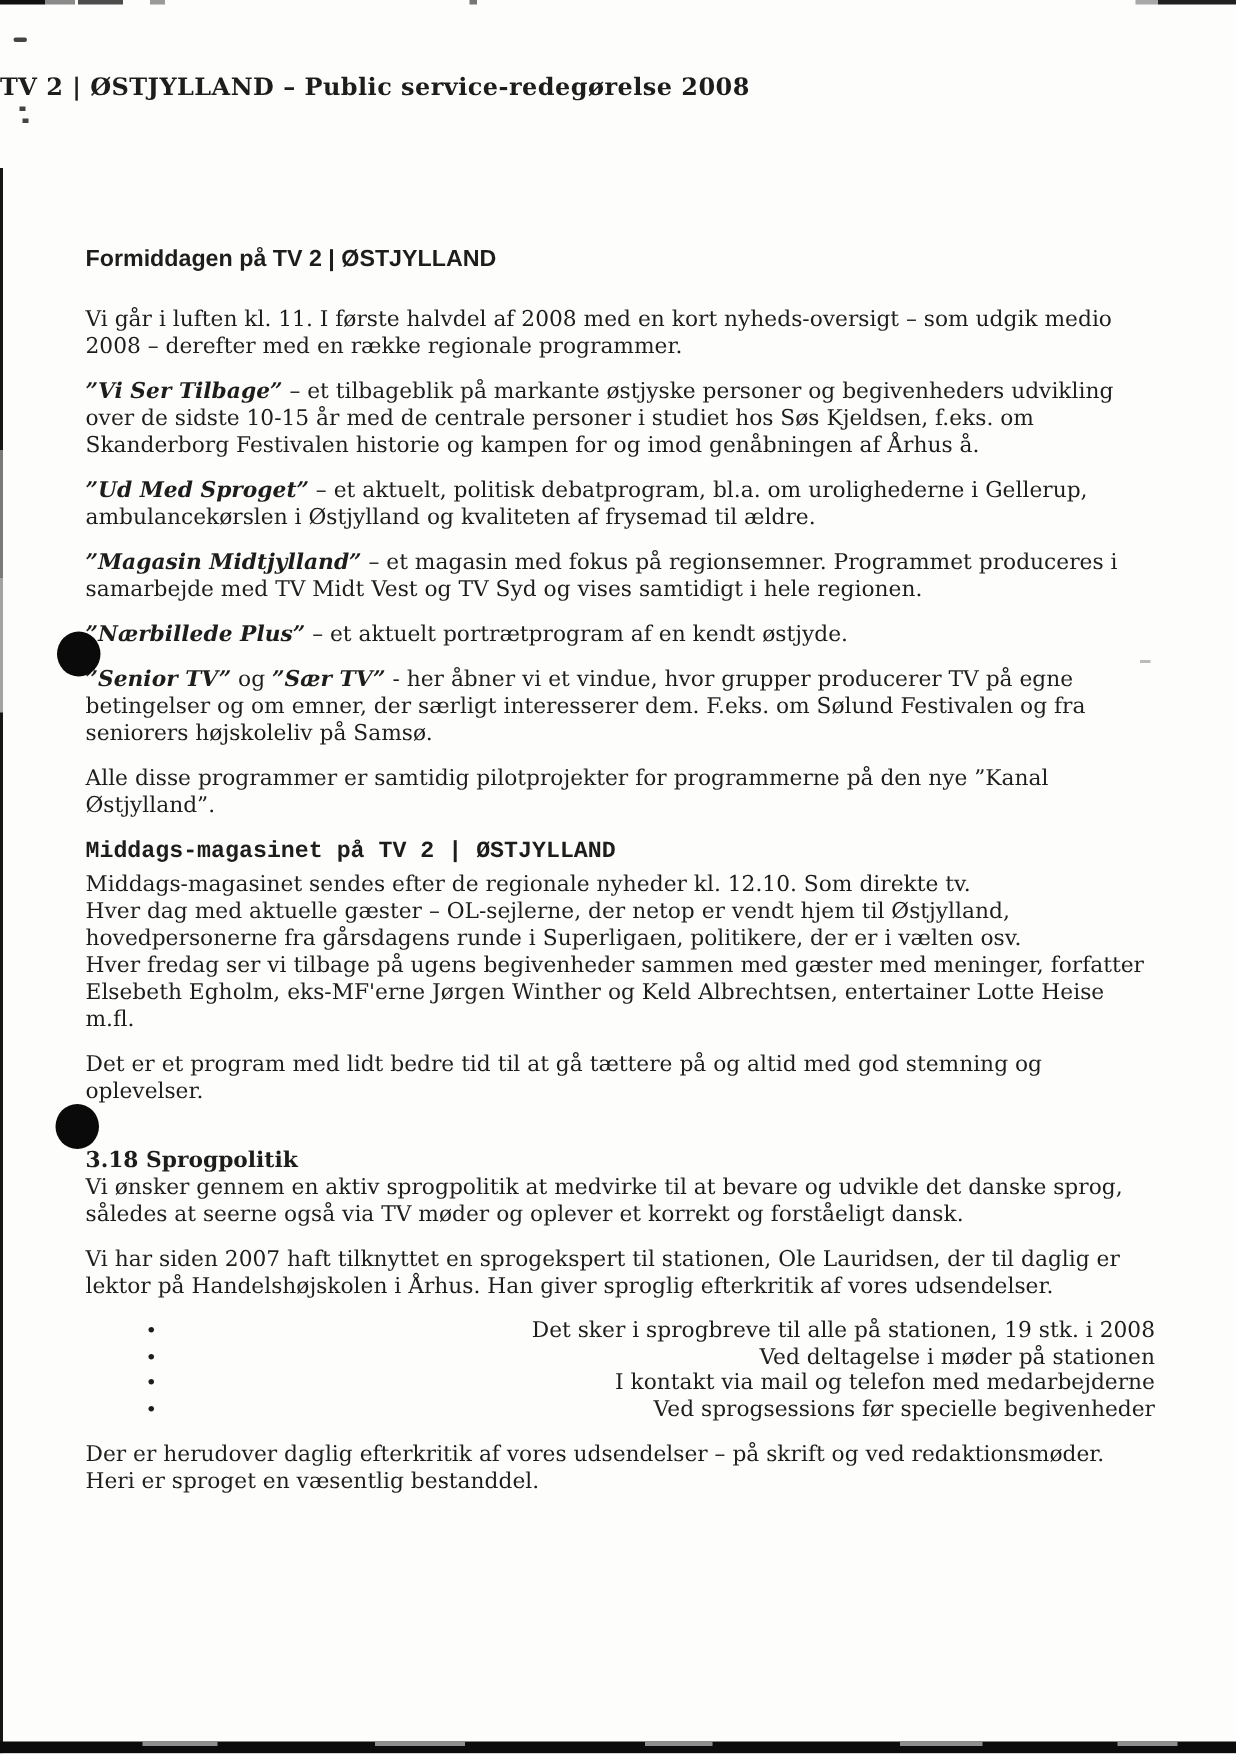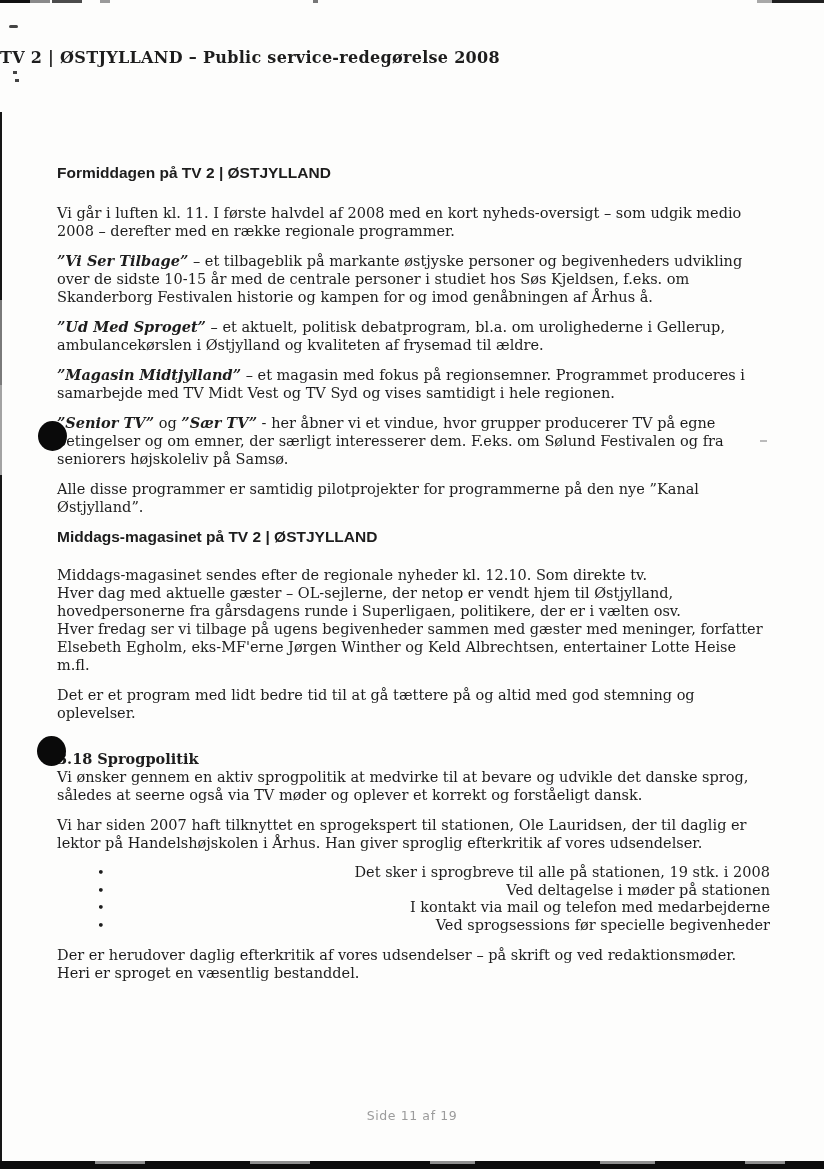--- a/index.html
+++ b/index.html
@@ -34,21 +34,21 @@
     line-height: 19px;
   }
   .content { margin: 97px 54px 0 57px; font-size: 14.5px; line-height: 18px; }
   .h-sans {
     font-family: "Liberation Sans", "DejaVu Sans", sans-serif;
     font-weight: bold;
     font-size: 15.5px;
     line-height: 18px;
     margin: 0 0 22px 0;
   }
-  .h-sans.tight { margin-bottom: 20px; }
+  .h-sans.tight { margin-bottom: 5px; font-family: Liberation Mono, monospace; }
   .h-serif { font-weight: bold; font-size: 14.5px; line-height: 18px; margin: 0; }
   .para { margin: 0 0 12px 0; }
   .pre { white-space: pre-line; }
   .ptitle { font-weight: bold; font-style: italic; }
   .ital { font-style: italic; }
   .section-sprog { margin-top: 28px; }
   .bullets { margin: 0 0 12px 0; padding: 0 0 0 60px; list-style: none; text-align: right; }
   .bullets li { position: relative; line-height: 17.5px; }
   .bullets li::before { content: "\2022"; position: absolute; left: -20px; top: 0; font-size: 13px; }
   .footer {
@@ -102,20 +102,21 @@
     <h2 class="h-sans">Formiddagen på TV 2 | ØSTJYLLAND</h2>
 
     <p class="para">Vi går i luften kl. 11. I første halvdel af 2008 med en kort nyheds-oversigt – som udgik medio 2008 – derefter med en række regionale programmer.</p>
 
     <p class="para"><span class="ptitle">”Vi Ser Tilbage”</span><span> – et tilbageblik på markante østjyske personer og begivenheders udvikling over de sidste 10-15 år med de centrale personer i studiet hos Søs Kjeldsen, f.eks. om Skanderborg Festivalen historie og kampen for og imod genåbningen af Århus å.</span></p>
 
     <p class="para"><span class="ptitle">”Ud Med Sproget”</span><span> – et aktuelt, politisk debatprogram, bl.a. om urolighederne i Gellerup, ambulancekørslen i Østjylland og kvaliteten af frysemad til ældre.</span></p>
 
     <p class="para"><span class="ptitle">”Magasin Midtjylland”</span><span> – et magasin med fokus på regionsemner. Programmet produceres i samarbejde med TV Midt Vest og TV Syd og vises samtidigt i hele regionen.</span></p>
 
+    <p class="para"><span class="ptitle">”Nærbillede Plus”</span><span> – et aktuelt portrætprogram af en kendt østjyde.</span></p>
 
 
     <p class="para"><span class="ptitle">”Senior TV”</span><span> og </span><span class="ptitle">”Sær TV”</span><span> - her åbner vi et vindue, hvor grupper producerer TV på egne betingelser og om emner, der særligt interesserer dem. F.eks. om Sølund Festivalen og fra seniorers højskoleliv på Samsø.</span></p>
 
     <p class="para">Alle disse programmer er samtidig pilotprojekter for programmerne på den nye ”Kanal Østjylland”.</p>
 
     <h2 class="h-sans tight">Middags-magasinet på TV 2 | ØSTJYLLAND</h2>
 
     <p class="para pre">Middags-magasinet sendes efter de regionale nyheder kl. 12.10. Som direkte tv.
 Hver dag med aktuelle gæster – OL-sejlerne, der netop er vendt hjem til Østjylland,
@@ -137,15 +138,14 @@
         <li>I kontakt via mail og telefon med medarbejderne</li>
         <li>Ved sprogsessions før specielle begivenheder</li>
       </ul>
 
 
       <p class="para">Der er herudover daglig efterkritik af vores udsendelser – på skrift og ved redaktionsmøder. Heri er sproget en væsentlig bestanddel.</p>
     </div>
 
   </div>
 
-  <div class="footer">Side 11 af 19</div>
 
 </div>
 
 </body></html>

